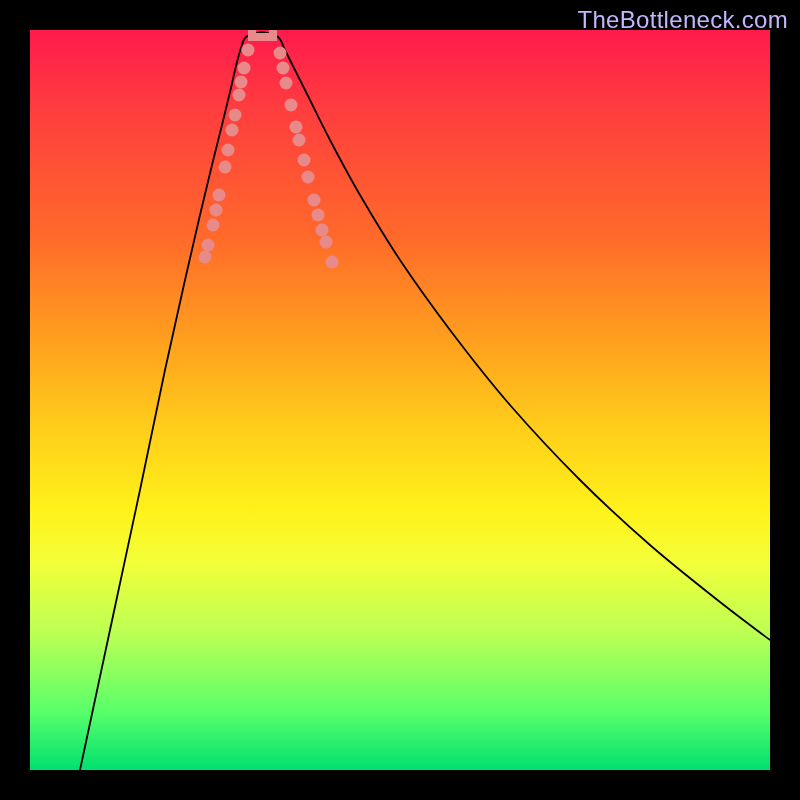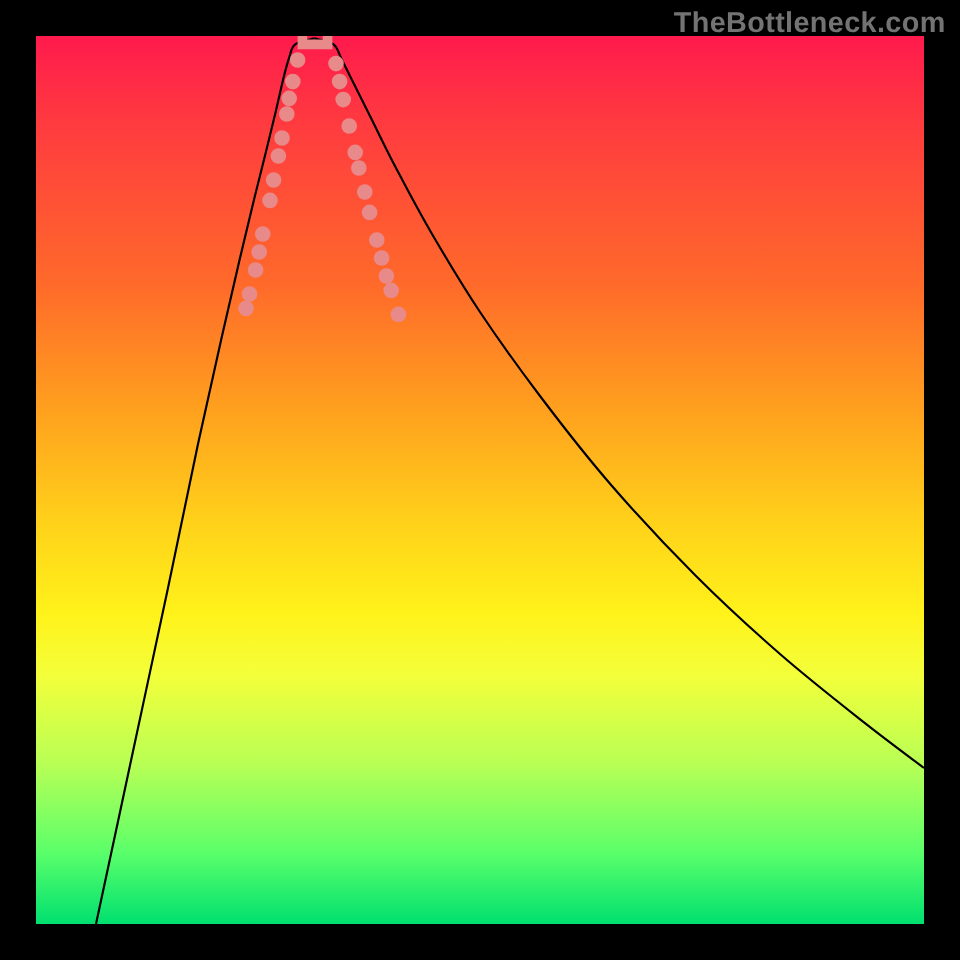--- a/index.html
+++ b/index.html
@@ -34,23 +34,23 @@
       #fff21a 65%,
       #f3ff3a 72%,
       #b8ff55 82%,
       #5aff6a 92%,
       #00e070 100%);
   }
   .watermark {
     position: absolute;
     top: 6px;
     right: 12px;
-    color: #737373;
+    color: #c4b5fd;
     font-size: 24px;
-    font-weight: 700;
+    font-weight: 400;
     letter-spacing: 0.3px;
   }
   svg.curves {
     position: absolute;
     left: 0;
     top: 0;
     width: 740px;
     height: 740px;
   }
   .vline {

